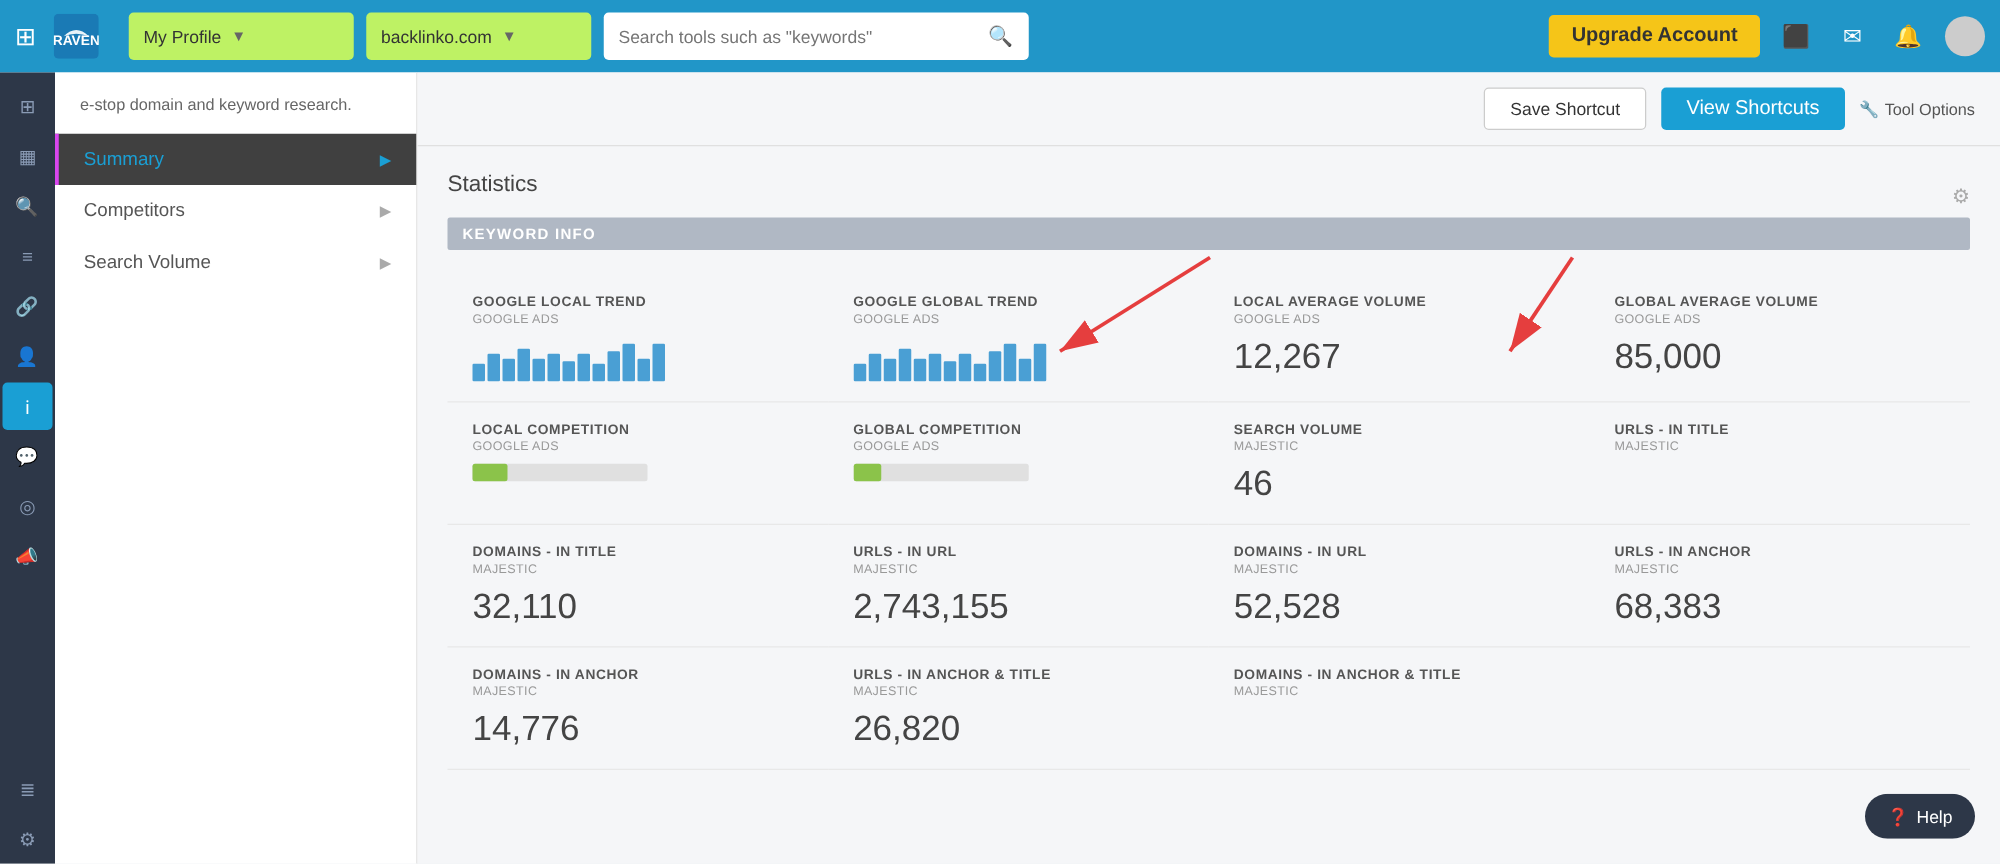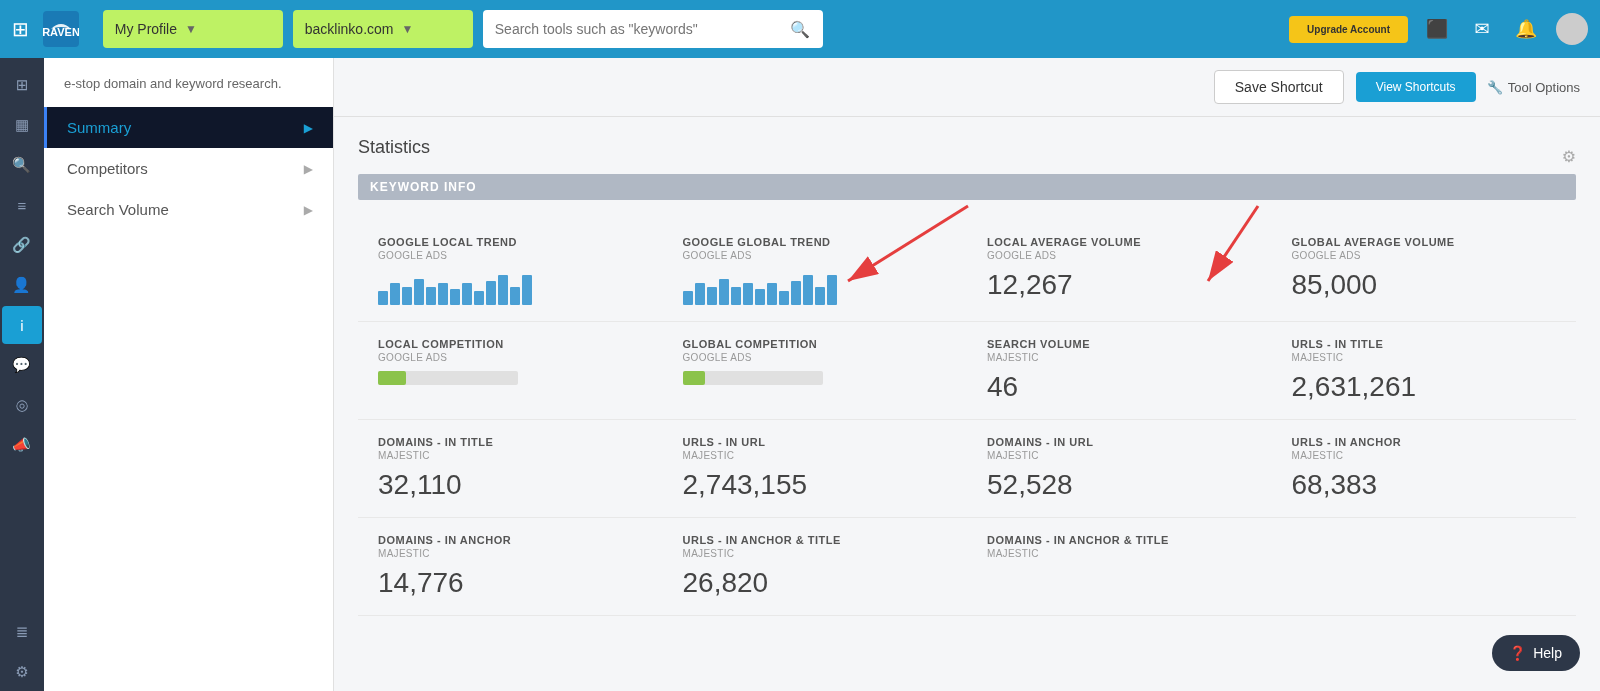--- a/index.html
+++ b/index.html
@@ -60,21 +60,21 @@
       font-size: 14px;
       color: #999;
       width: 100%;
       background: transparent;
     }
     .search-icon { color: #999; }
     .upgrade-btn {
       background: #f5c518;
       color: #333;
       font-weight: bold;
-      font-size: 10px;
+      font-size: 16px;
       padding: 8px 18px;
       border-radius: 4px;
       border: none;
       cursor: pointer;
       white-space: nowrap;
     }
     .nav-icon-btn {
       background: none;
       border: none;
       color: white;
@@ -154,22 +154,22 @@
     }
     .sidebar-nav-item {
       display: flex;
       align-items: center;
       justify-content: space-between;
       padding: 12px 20px;
       cursor: pointer;
       border-left: 3px solid transparent;
     }
     .sidebar-nav-item.active {
-      border-left: 3px solid #3b82f6;
-      background: #0f172a;
+      border-left: 3px solid #d946ef;
+      background: #404040;
     }
     .sidebar-nav-item .item-label {
       font-size: 15px;
       font-weight: 500;
     }
     .sidebar-nav-item.active .item-label { color: #1a9fd4; }
     .sidebar-nav-item:not(.active) .item-label { color: #555; }
     .sidebar-nav-item .item-arrow { color: #aaa; font-size: 12px; }
     .sidebar-nav-item.active .item-arrow { color: #1a9fd4; }
 
@@ -196,21 +196,21 @@
       font-size: 14px;
       color: #333;
       cursor: pointer;
       font-weight: 500;
     }
     .view-shortcuts-btn {
       background: #1a9fd4;
       border: none;
       padding: 8px 20px;
       border-radius: 4px;
-      font-size: 12px;
+      font-size: 16px;
       color: white;
       cursor: pointer;
       font-weight: 500;
     }
     .tool-options-btn {
       background: none;
       border: none;
       font-size: 13px;
       color: #555;
       cursor: pointer;
@@ -485,21 +485,20 @@
 
         <div class="stat-item">
           <div class="stat-label">SEARCH VOLUME</div>
           <div class="stat-source">MAJESTIC</div>
           <div class="stat-value">46</div>
         </div>
 
         <div class="stat-item">
           <div class="stat-label">URLS - IN TITLE</div>
           <div class="stat-source">MAJESTIC</div>
-          <div class="stat-value">2,631,261</div>
         </div>
 
         <div class="stat-item">
           <div class="stat-label">DOMAINS - IN TITLE</div>
           <div class="stat-source">MAJESTIC</div>
           <div class="stat-value">32,110</div>
         </div>
 
         <div class="stat-item">
           <div class="stat-label">URLS - IN URL</div>

